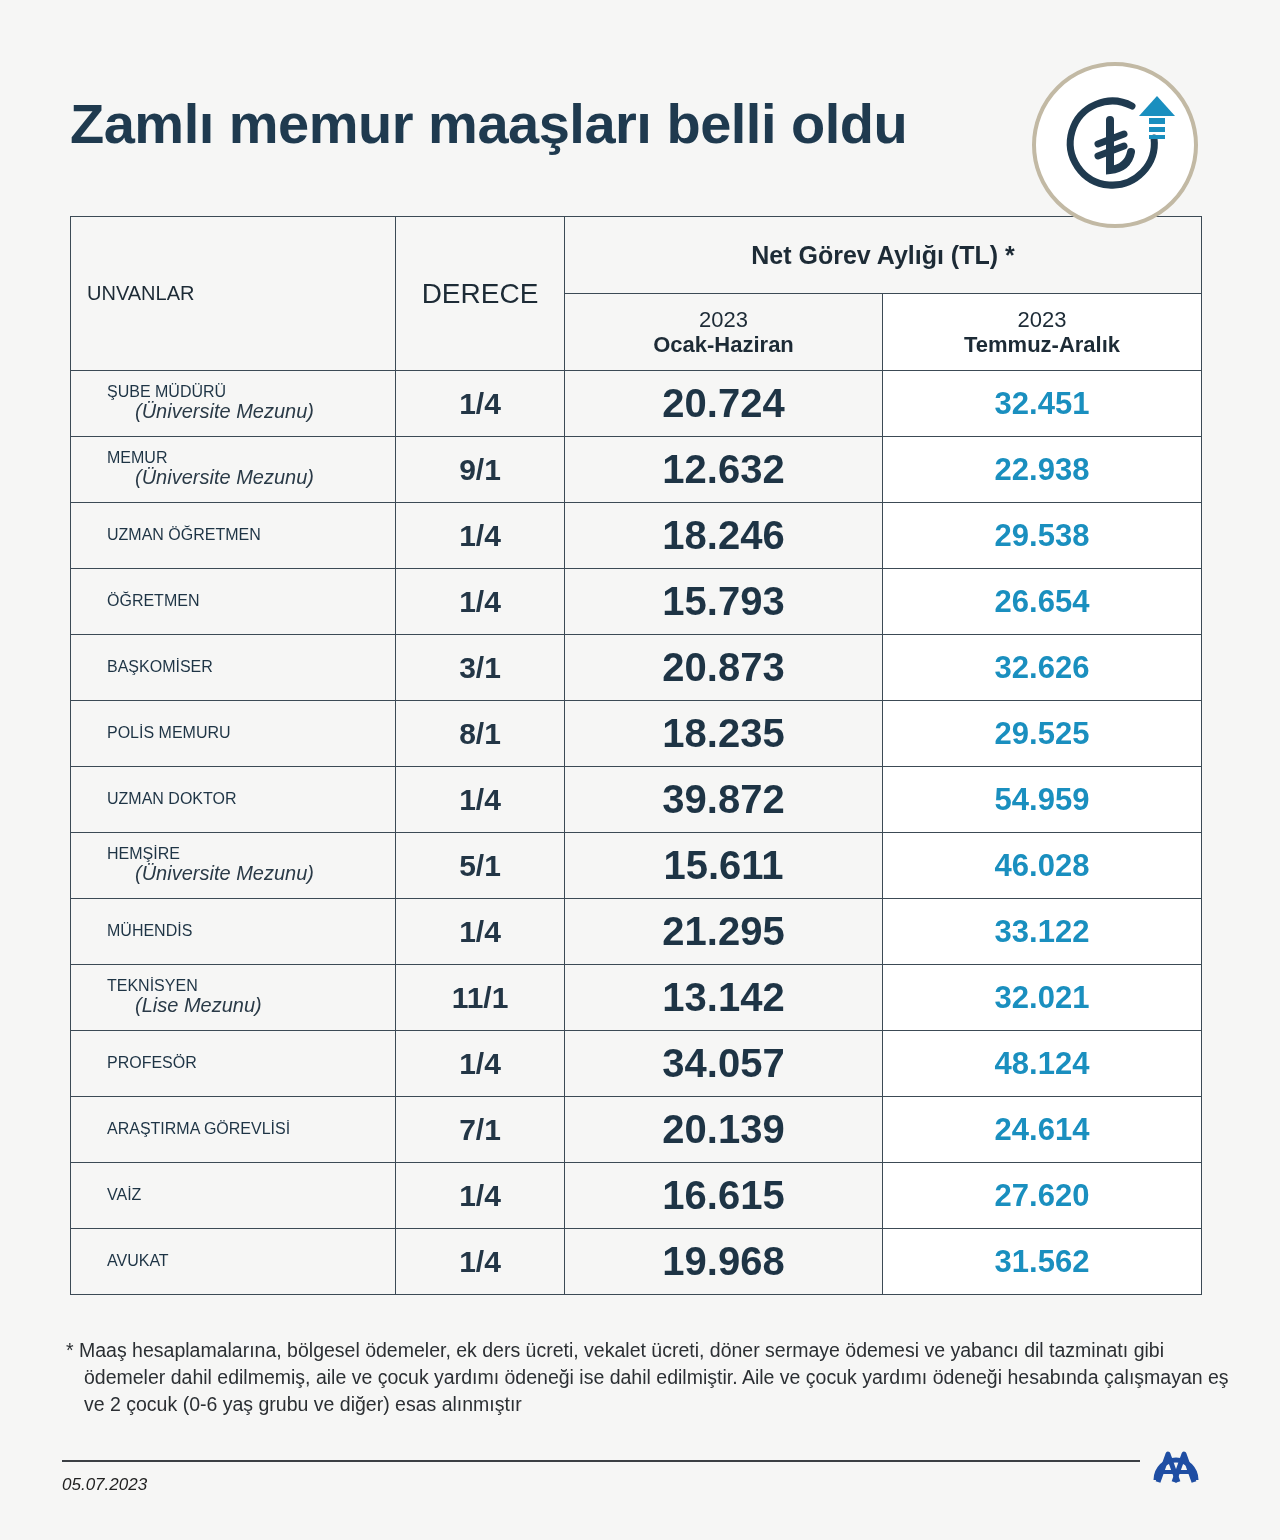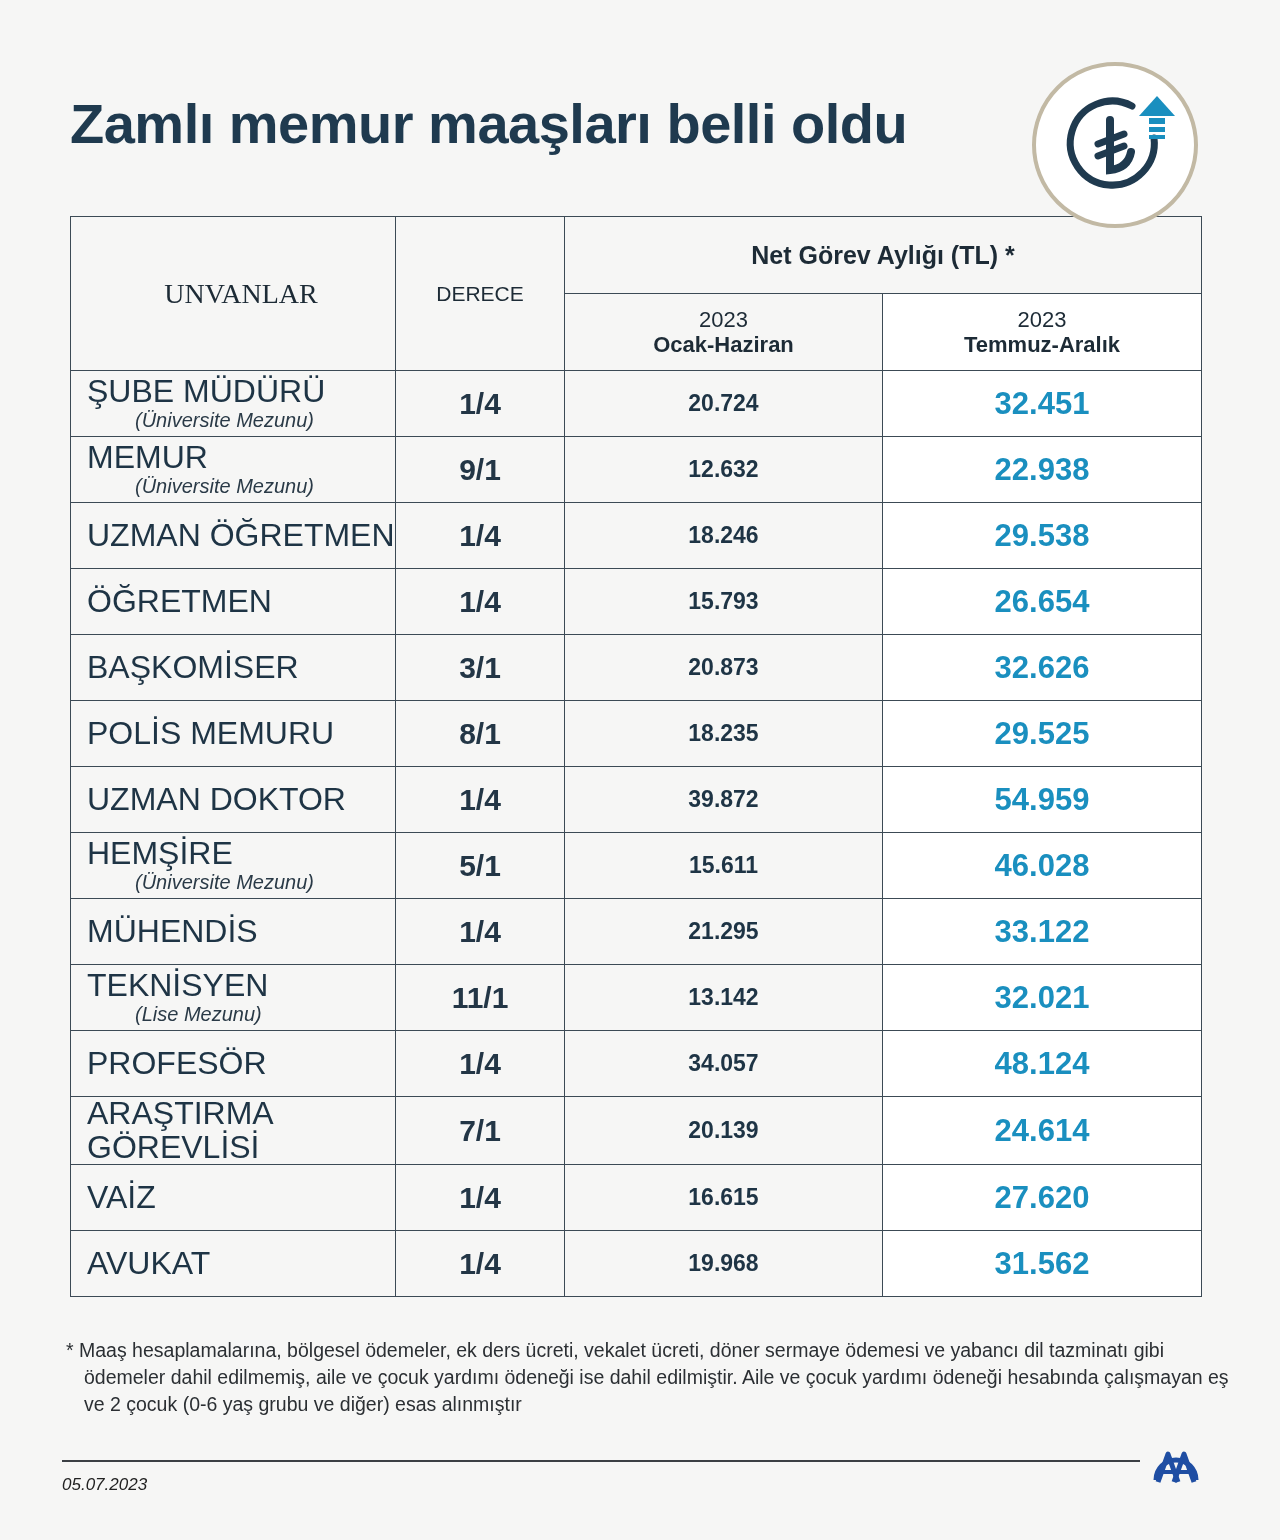--- a/index.html
+++ b/index.html
@@ -24,34 +24,34 @@
   table.grid {
     position:absolute; left:70px; top:216px;
     width:1131px; border-collapse:collapse; table-layout:fixed;
     z-index:1;
   }
   table.grid td, table.grid th {
     border:1.5px solid #3c4a55; padding:0;
   }
   col.c1 { width:325px; } col.c2 { width:169px; } col.c3 { width:318px; } col.c4 { width:319px; }
   th { font-weight:normal; background:#f6f6f5; }
-  .th-unv { text-align:center; padding-left:16px !important; font-size:28px; color:#1d2b36;font-family:Liberation Serif, serif; }
-  .th-der { text-align:center; font-size:21px; color:#1d2b36; }
+  .th-unv { text-align:left; padding-left:16px !important; font-size:20px; color:#1d2b36; }
+  .th-der { text-align:center; font-size:28px; color:#1d2b36; }
   .th-net { height:76px; font-size:25px; font-weight:bold; color:#1d2b36; }
   .th-period { height:76px; text-align:center; font-size:22px; color:#1d2b36; line-height:1.15; }
   .th-period .yr { display:block; font-weight:normal; }
   .th-period .pr { display:block; font-weight:bold; }
   .th-white { background:#ffffff; }
 
   tr.row td { height:65px; background:#f6f6f5; }
   td.name { padding-left:16px !important; vertical-align:middle; }
-  td.name .nm { display:block; font-size:32px; color:#1e3445; line-height:1.05; }
+  td.name .nm { display:block; font-size:16px; color:#1e3445; line-height:1.05;margin-left:20px; }
   td.name .sub { display:block; font-size:20px; font-style:italic; color:#2a3a47; line-height:1.15;margin-left:48px; }
   td.deg { text-align:center; font-size:30px; font-weight:bold; color:#233646; }
-  td.v1 { text-align:center; font-size:23px; font-weight:bold; color:#1e3445; }
+  td.v1 { text-align:center; font-size:40px; font-weight:bold; color:#1e3445; }
   td.v2 { text-align:center; font-size:31px; font-weight:bold; color:#1a8fbf; background:#ffffff !important; }
 
   .footnote {
     position:absolute; left:66px; top:1337px; width:1150px;
     font-size:19.5px; line-height:27px; color:#2b2f33;
     padding-left:18px; text-indent:-18px;
   }
   .rule { position:absolute; left:62px; top:1460px; width:1078px; height:2px; background:#3b3f44; }
   .date { position:absolute; left:62px; top:1475px; font-size:17px; color:#222;font-style:italic; }
   .aa { position:absolute; left:1150px; top:1440px; }

